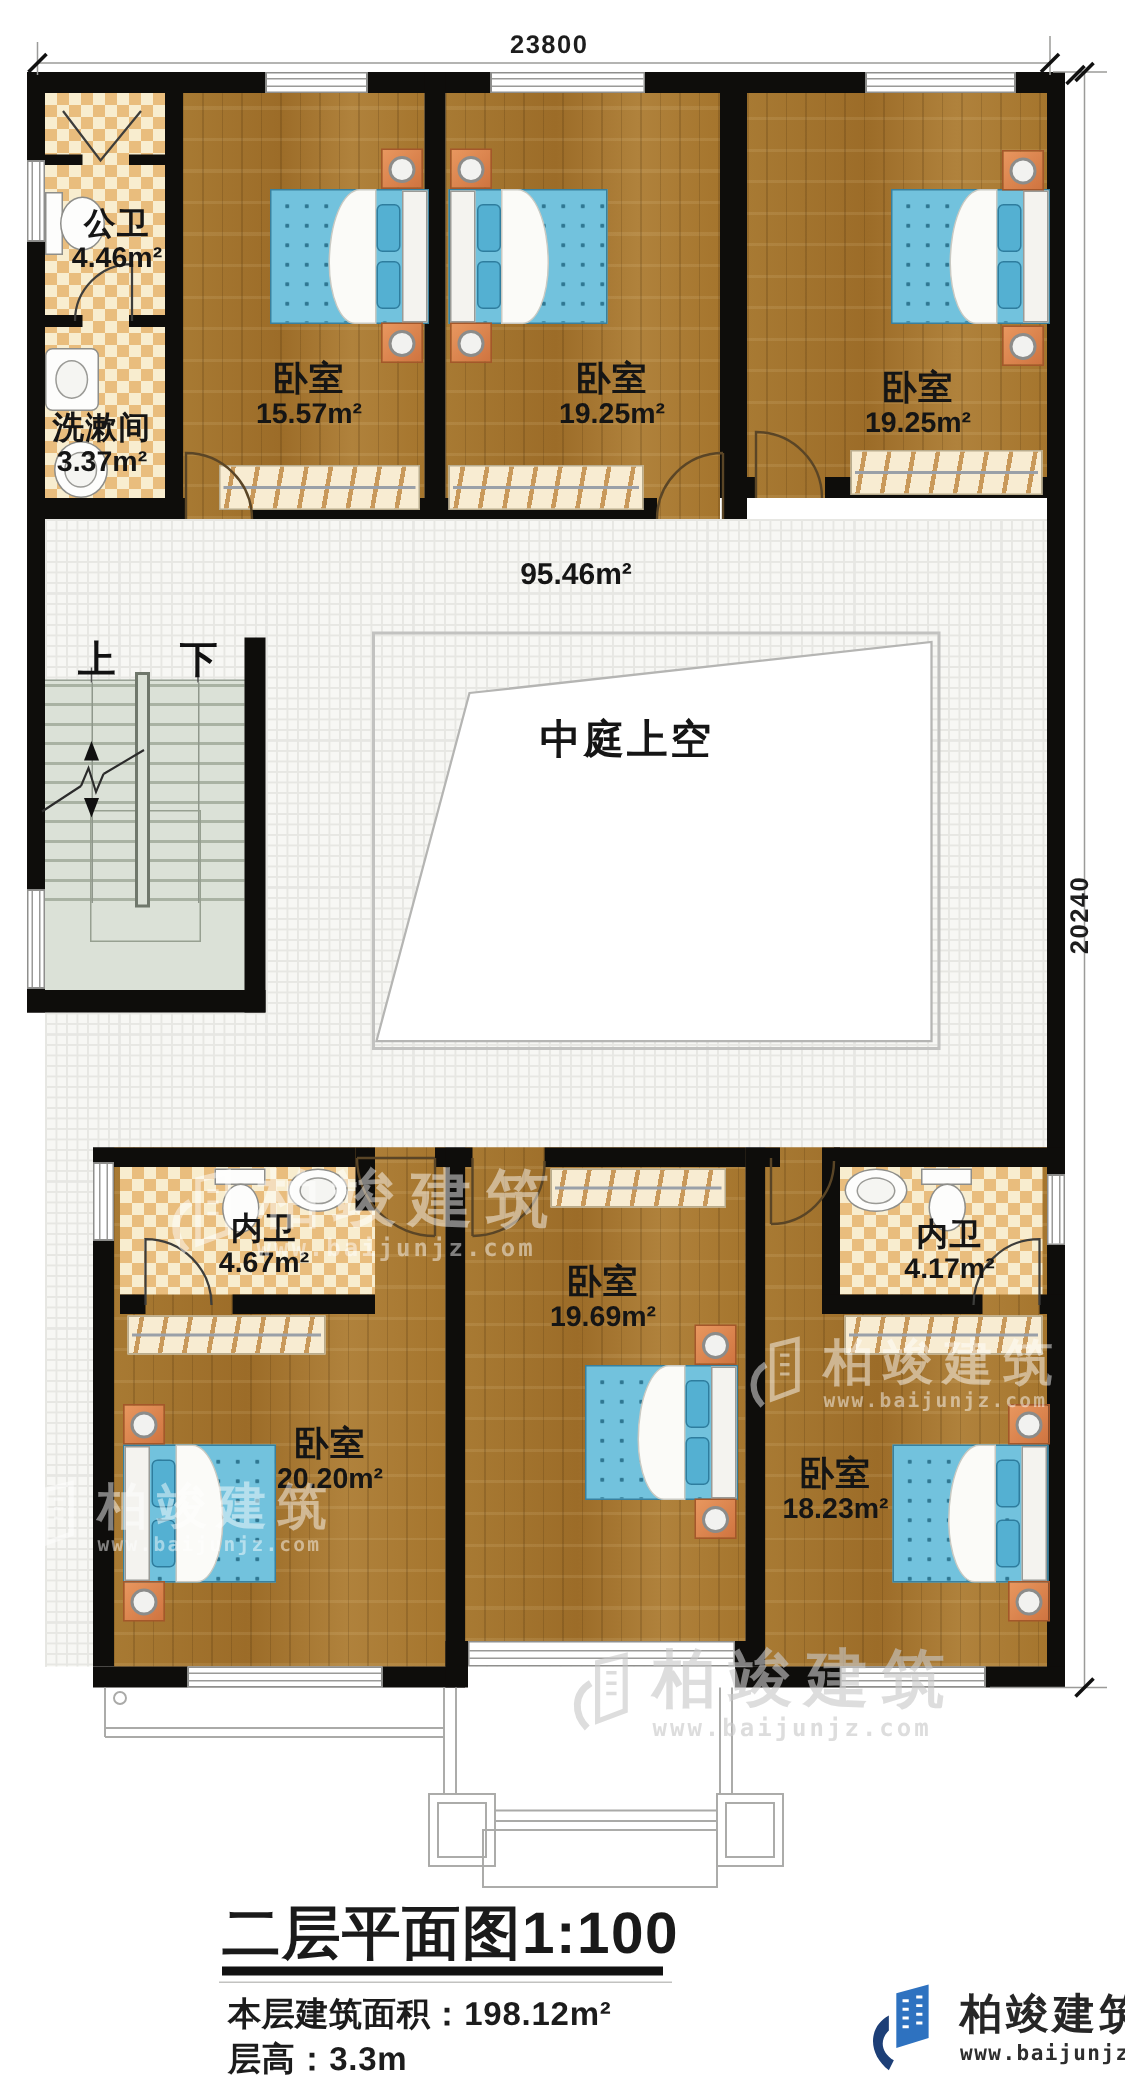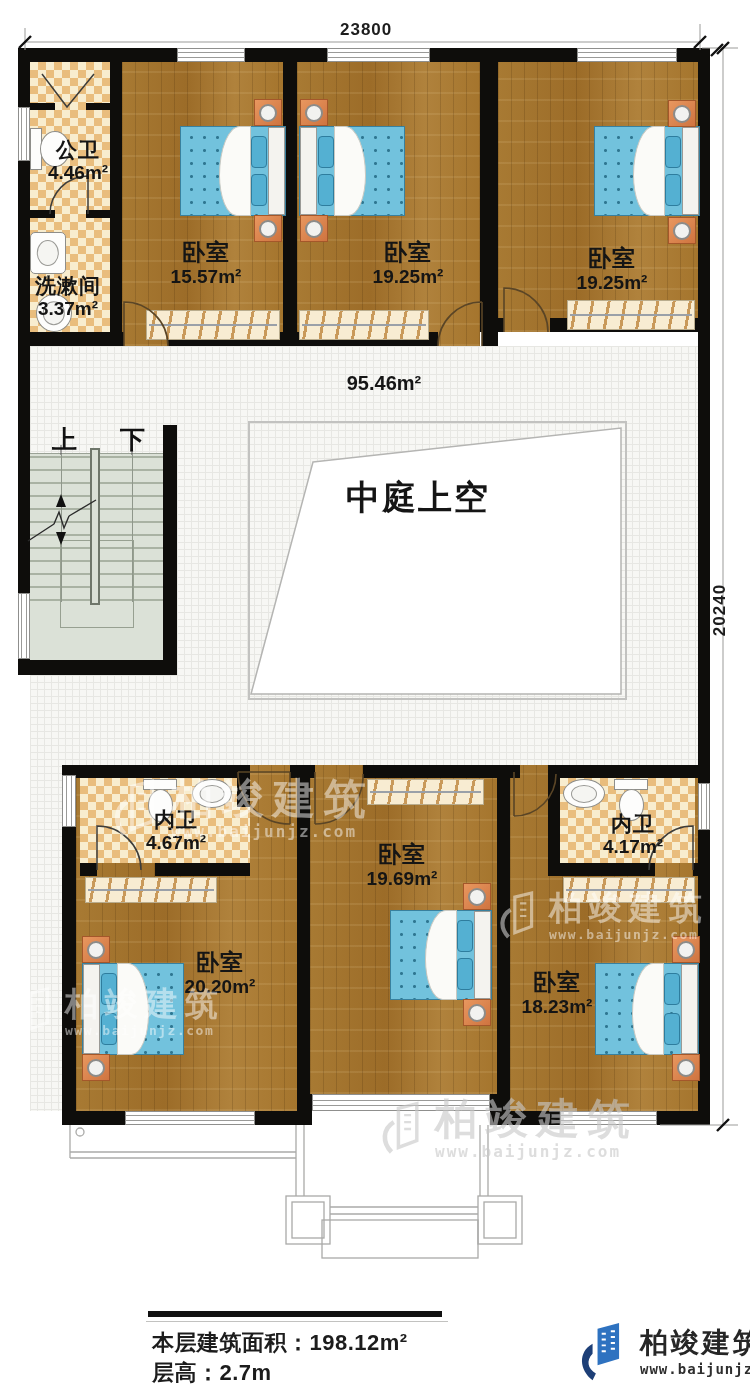--- a/index.html
+++ b/index.html
@@ -316,21 +316,21 @@
     <div class="ar">19.25m²</div>
   </div>
   <div class="room-label" style="left:612px;top:246px;">
     <div class="nm">卧室</div>
     <div class="ar">19.25m²</div>
   </div>
   <div class="room-label" style="left:384px;top:372px;">
     <div class="ar" style="font-size:20px;">95.46m²</div>
   </div>
   <div class="room-label" style="left:418px;top:478px;">
-    <div class="nm" style="font-size:34px;letter-spacing:2px;">中庭上空</div>
+    <div class="nm" style="font-size:27px;letter-spacing:2px;">中庭上空</div>
   </div>
   <div class="room-label small" style="left:176px;top:808px;">
     <div class="nm">内卫</div>
     <div class="ar">4.67m²</div>
   </div>
   <div class="room-label" style="left:220px;top:950px;">
     <div class="nm">卧室</div>
     <div class="ar">20.20m²</div>
   </div>
   <div class="room-label" style="left:402px;top:842px;">
@@ -390,27 +390,28 @@
       <path d="M10 44 C2 36 2 24 12 18" stroke="currentColor" stroke-width="4" fill="none"></path>
       <path d="M16 6 L32 2 L32 34 L16 40 Z" fill="none" stroke="currentColor" stroke-width="3"></path>
       <path d="M21 12 h6 M21 18 h6 M21 24 h6" stroke="currentColor" stroke-width="2"></path>
     </svg>
     <div class="wm-col">
       <span class="wm-name">柏竣建筑</span>
       <span class="wm-url">www.baijunjz.com</span>
     </div>
   </div>
 
+  <div class="title-main">二层平面图1:100</div>
   <div class="title-rule"></div>
   <div class="title-rule2"></div>
   <div class="title-line" style="top:1328px;">
     <span>本层建筑面积：</span><span>198.12m²</span>
   </div>
   <div class="title-line" style="top:1358px;">
-    <span>层高：</span><span>2.7m</span>
+    <span>层高：</span><span>3.3m</span>
   </div>
 
   <div class="brand">
     <svg width="58" height="64" viewBox="0 0 70 76">
       <path d="M20 72 C4 60 2 38 20 28 L20 40 C12 48 14 58 24 64 Z" fill="#1d3f77"></path>
       <path d="M26 10 L52 3 L52 46 L26 54 Z" fill="#2e72c0"></path>
       <path d="M31 16 h5 M31 23 h5 M31 30 h5 M31 37 h5" stroke="#ffffff" stroke-width="2.4"></path>
       <path d="M42 13 h5 M42 20 h5 M42 27 h5 M42 34 h5" stroke="#ffffff" stroke-width="2.4"></path>
     </svg>
     <div class="b-col">

